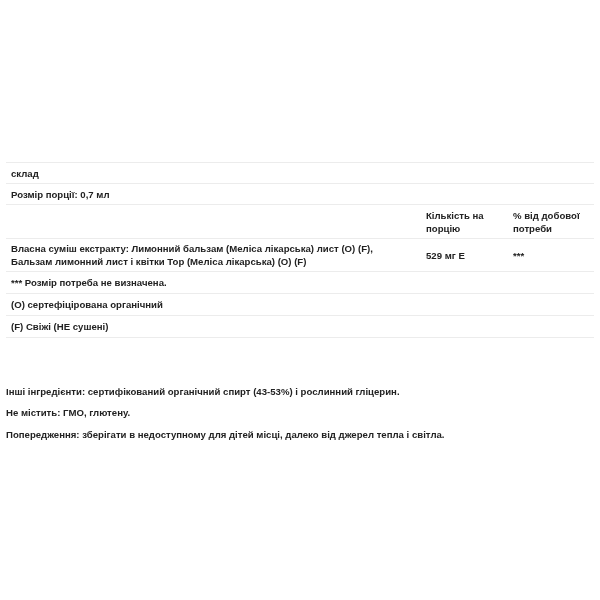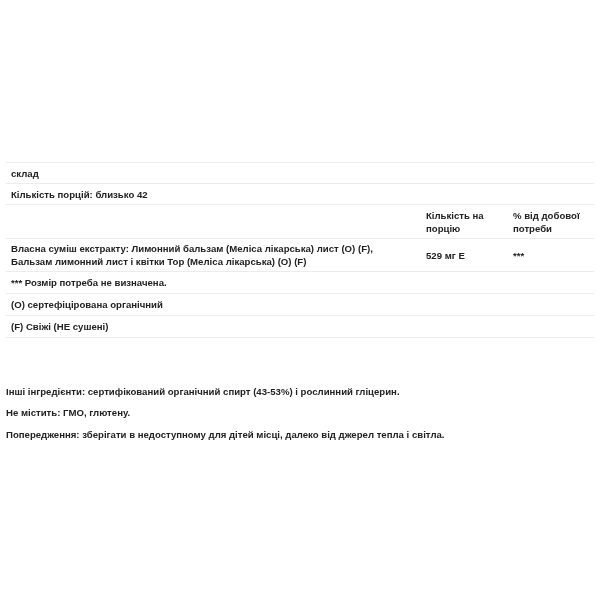--- a/index.html
+++ b/index.html
@@ -51,21 +51,21 @@
   </style>
 </head>
 <body>
 
 <table class="facts">
   <tbody>
       <tr class="row-simple">
     <td colspan="3">склад</td>
   </tr>
   <tr class="row-simple">
-    <td colspan="3">Кількість порцій: близько 42</td>
+    <td colspan="3">Розмір порції: 0,7 мл</td>
   </tr>
   <tr class="row-head">
     <td class="col-name"></td>
     <td class="col-amount">Кількість на порцію</td>
     <td class="col-dv">% від добової потреби</td>
   </tr>
   <tr class="row-item">
     <td class="col-name">Власна суміш екстракту: Лимонний бальзам (Меліса лікарська) лист (O) (F), Бальзам лимонний лист і квітки Тор (Меліса лікарська) (O) (F)</td>
     <td class="col-amount">529 мг E</td>
     <td class="col-dv">***</td>

